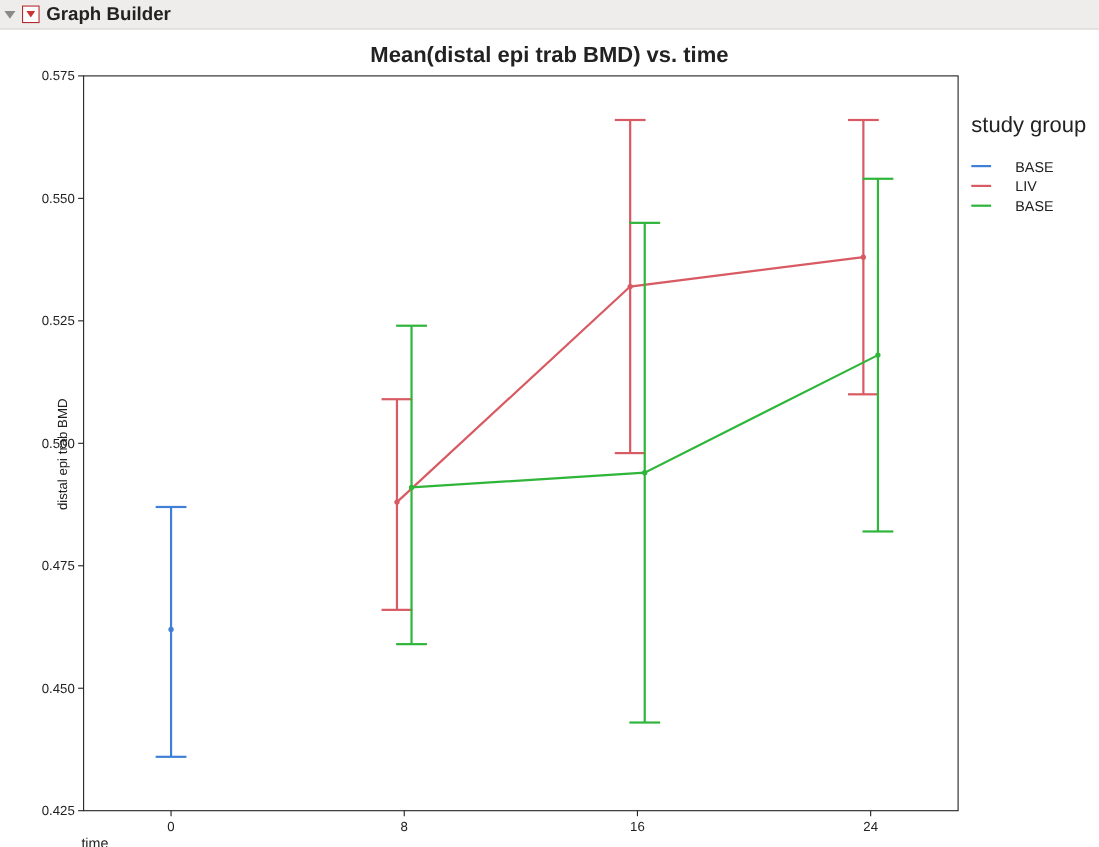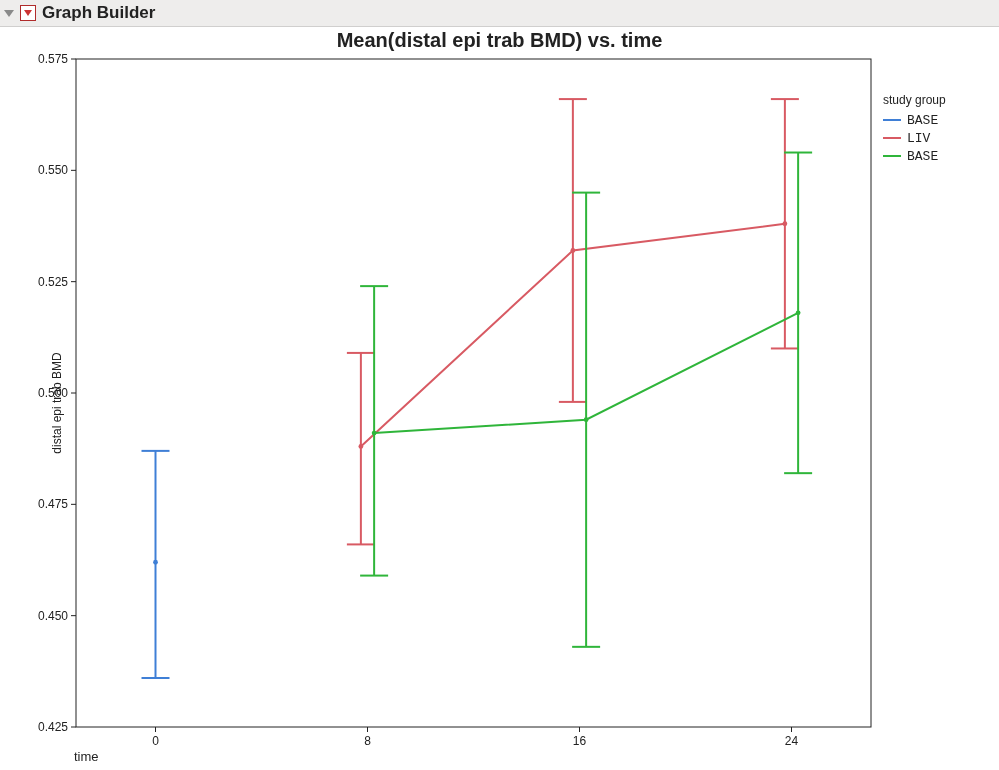--- a/index.html
+++ b/index.html
@@ -57,21 +57,21 @@
     background: #fff;
     position: relative;
     width: 100%;
     height: calc(100% - 24px);
     box-sizing: border-box;
   }
   .chart-title {
     text-align: center;
     font-weight: bold;
     font-size: 20px;
-    padding-top: 2px;
+    padding-top: 12px;
     height: 28px;
   }
   .plot-row {
     display: flex;
     height: calc(100% - 28px - 26px);
   }
   .y-ticks {
     width: 74px;
     position: relative;
   }
@@ -91,23 +91,23 @@
   svg.plot {
     width: 100%;
     height: 100%;
     display: block;
   }
   .legend {
     width: 110px;
     padding: 36px 6px 0 8px;
     font-size: 13px;
   }
-  .legend-title { font-size: 12px; margin-bottom: 4px; }
+  .legend-title { font-size: 20px; margin-bottom: 16px; }
   .legend-item {
-    display: flex; align-items: center; gap: 6px; height: 18px; cursor: pointer; font-family: Liberation Mono, monospace;
+    display: flex; align-items: center; gap: 22px; height: 18px; cursor: pointer;
   }
   .swatch { width: 18px; height: 2px; }
   .footer-row {
     height: 26px;
   }
   .x-label {
     text-align: left;
     font-size: 13px;
   }
   .tick-label {

